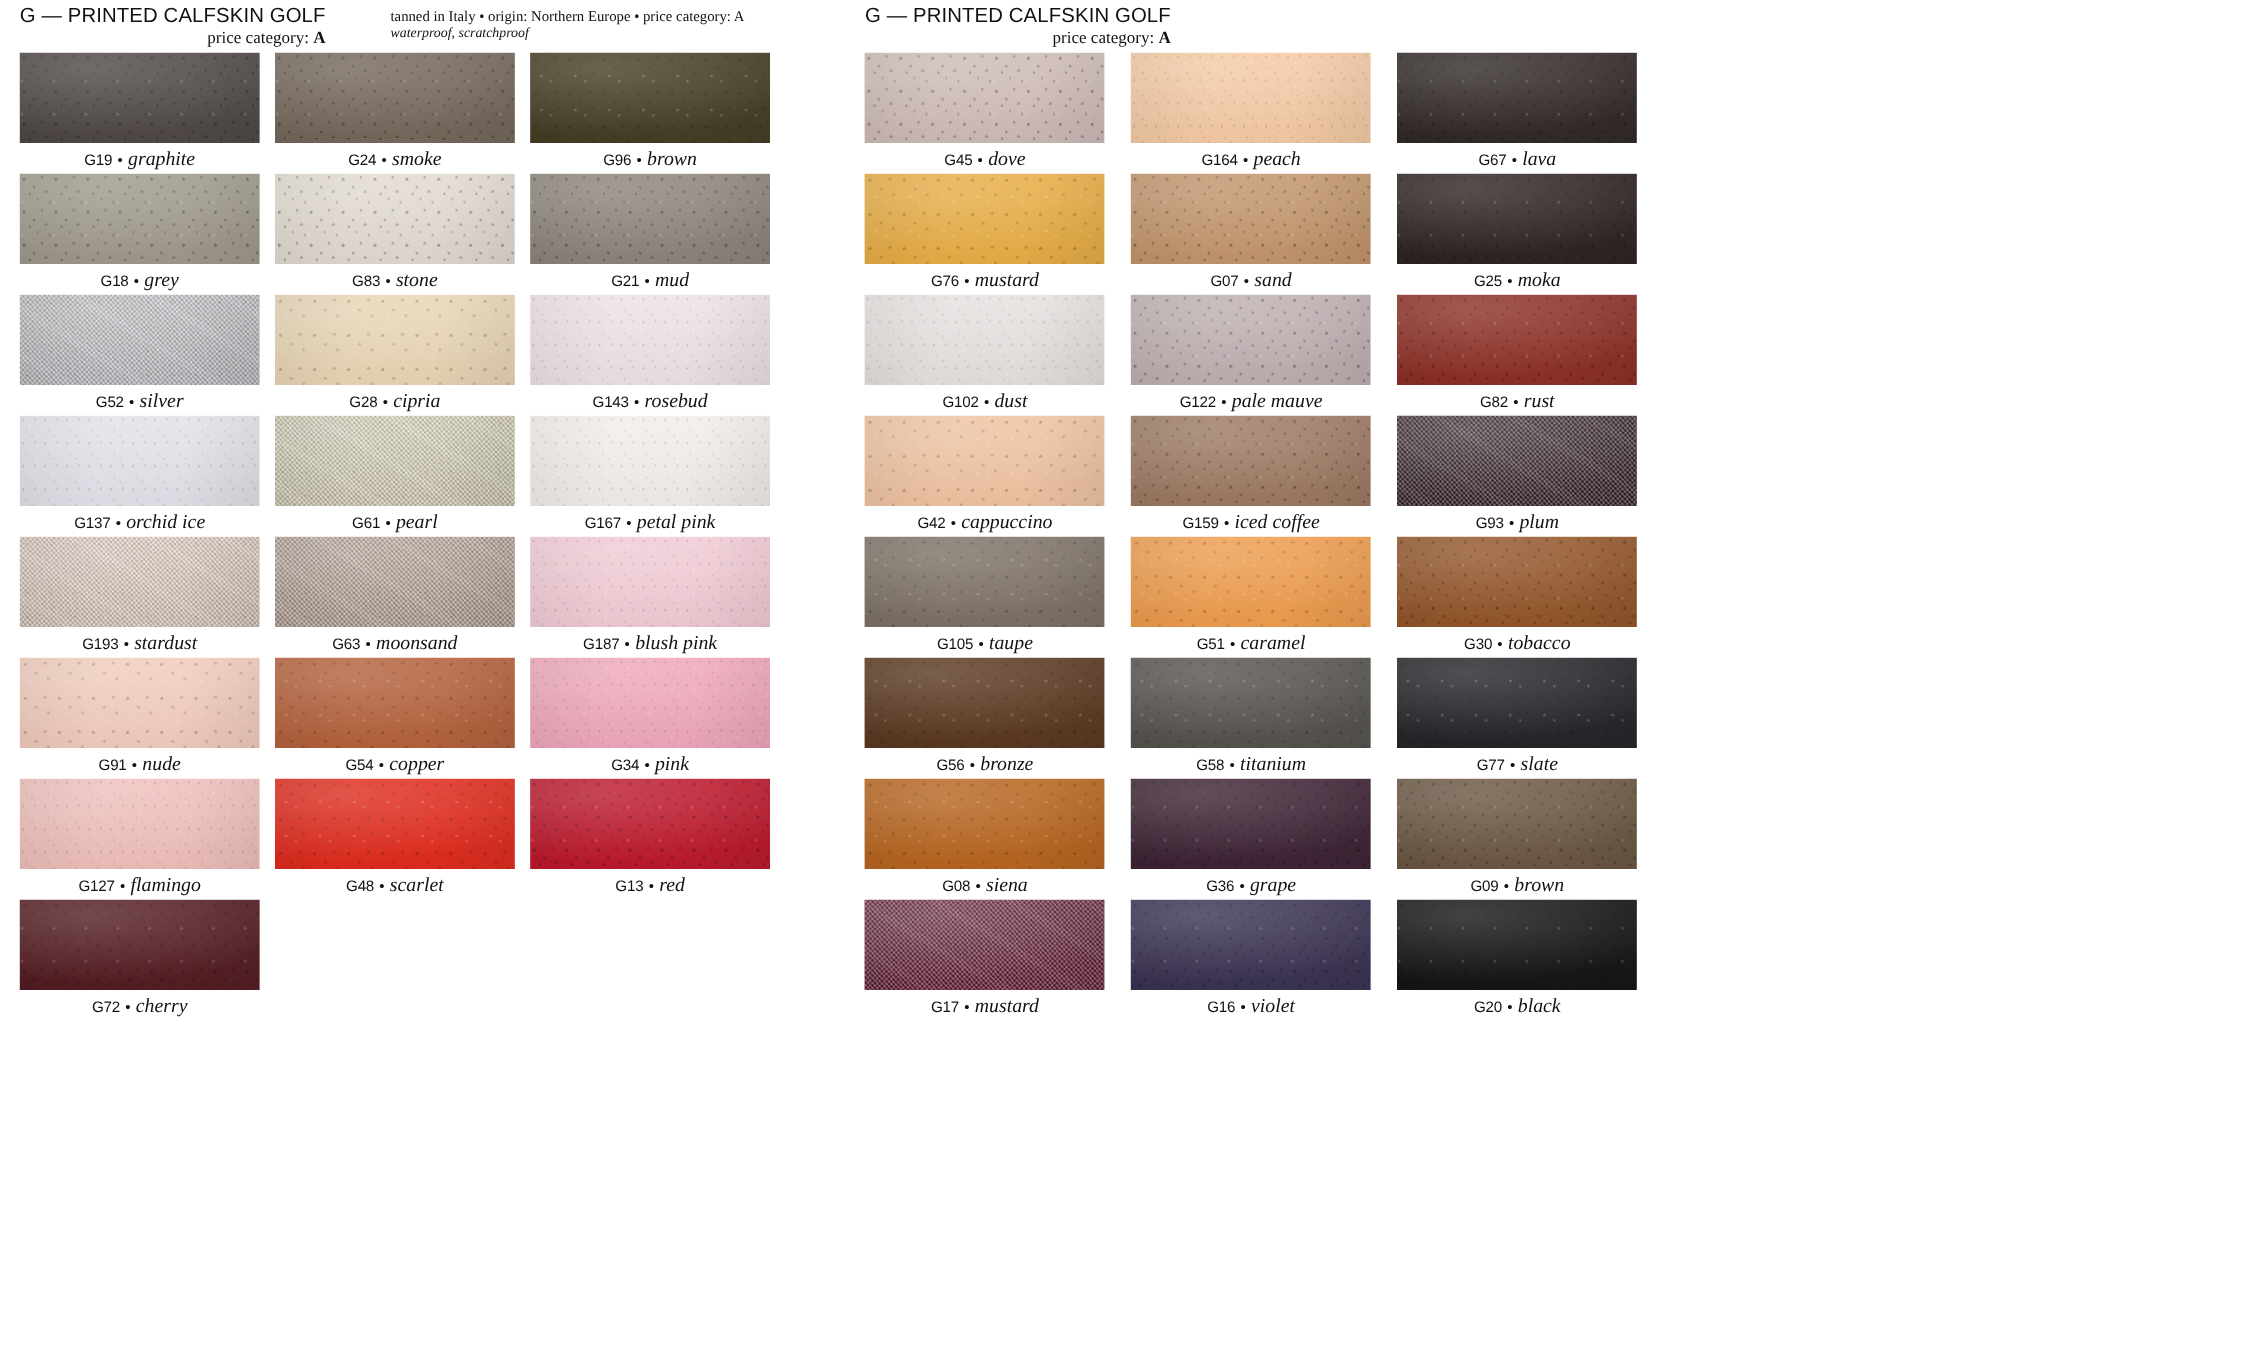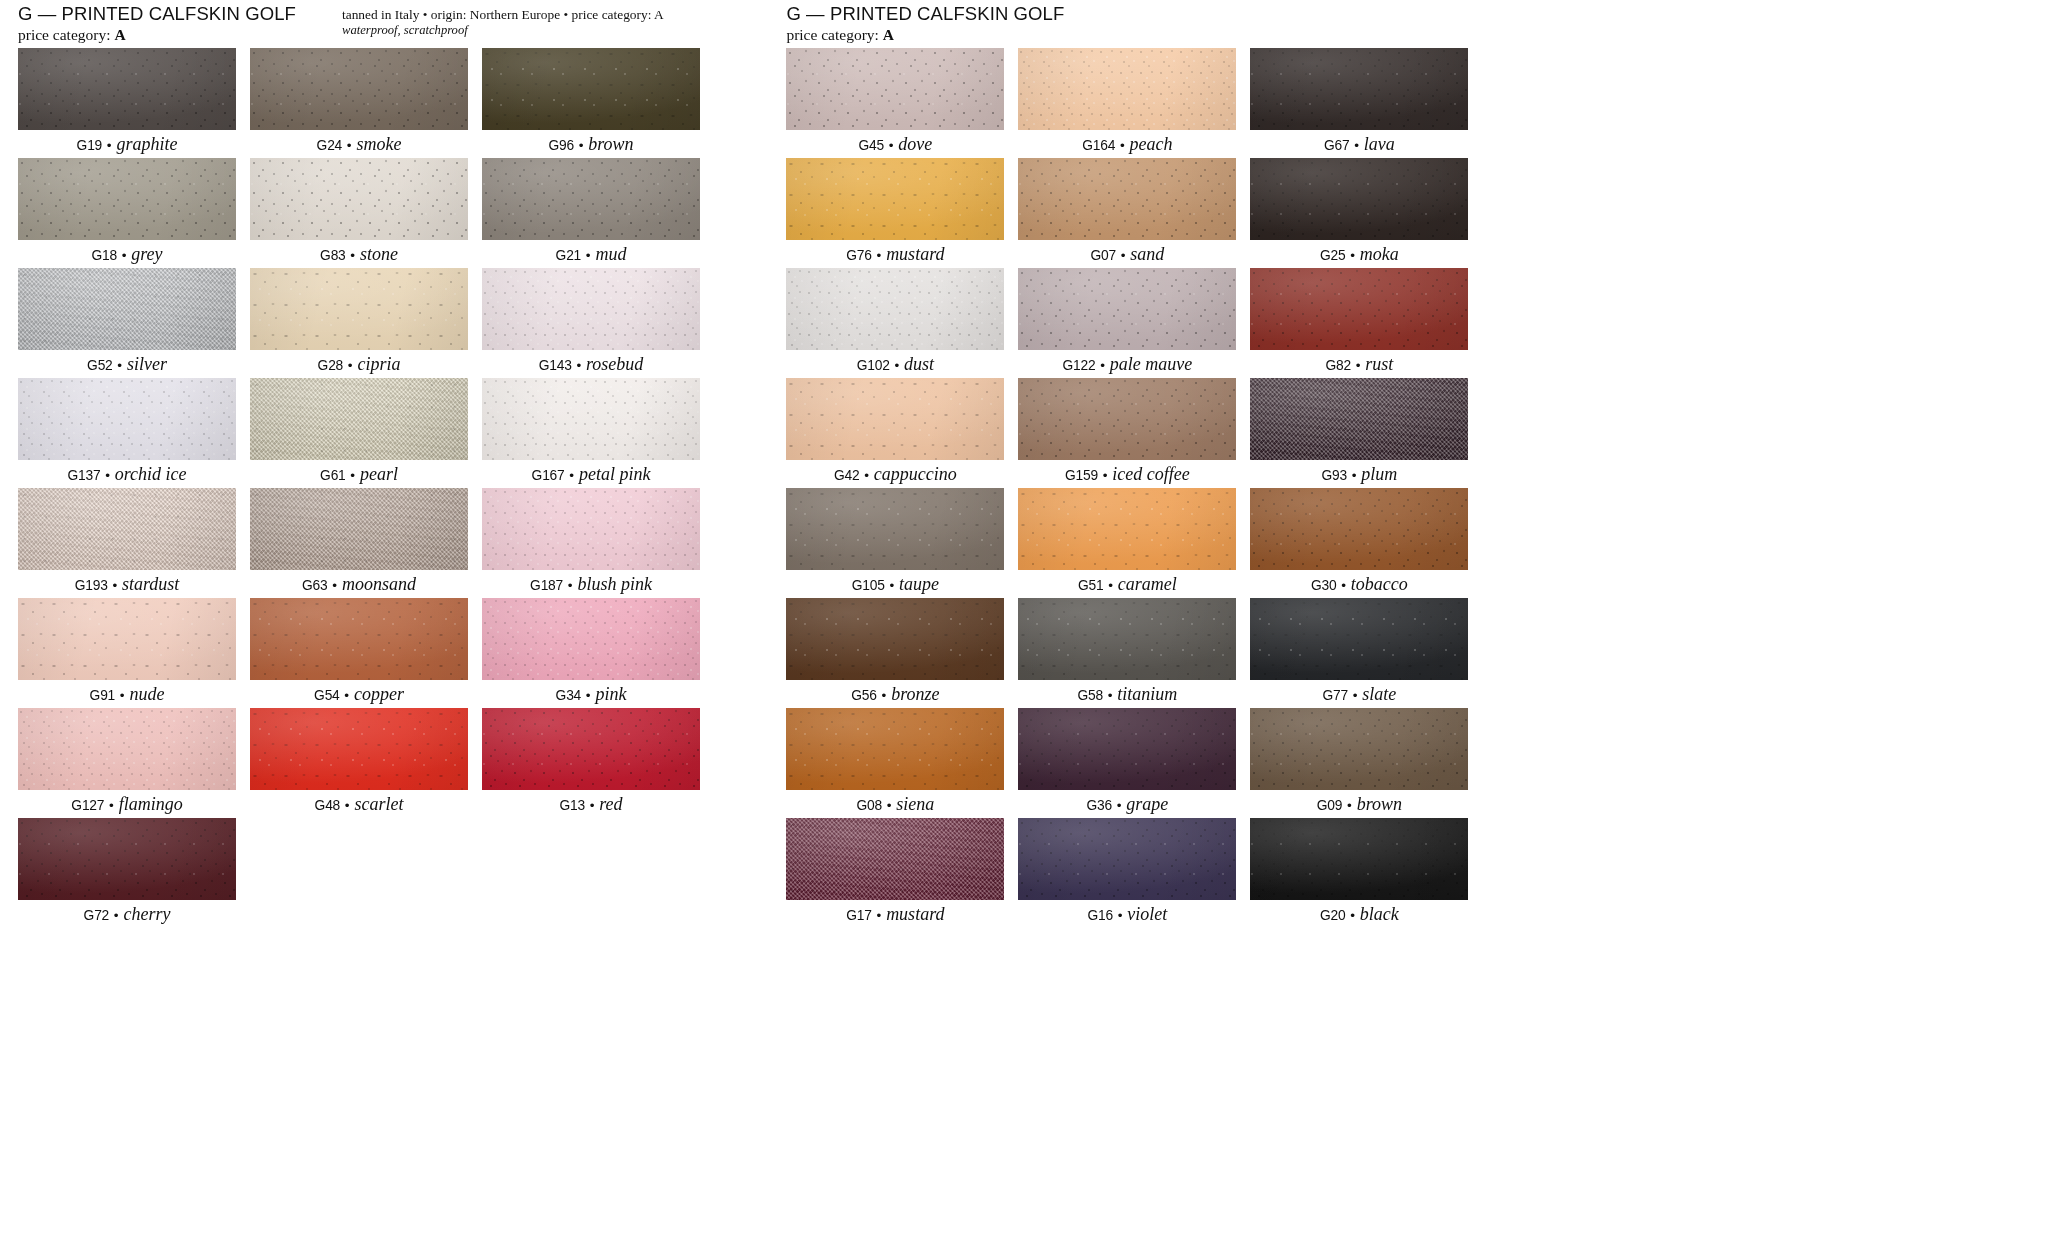--- a/index.html
+++ b/index.html
@@ -19,31 +19,31 @@
   
   .page-head{position:relative;height:44px;}
   .head-left{position:absolute;left:0;top:0;}
   .title{
     font-family:"Liberation Sans",sans-serif;
     font-size:18.5px;letter-spacing:.1px;
     font-weight:400;color:#111;white-space:nowrap;line-height:20px;
   }
   .subtitle{
     font-family:"Liberation Serif",serif;
-    font-size:15.5px;line-height:19px;margin-top:1px;color:#111;white-space:nowrap;
+    font-size:15.5px;line-height:19px;margin-top:1px;color:#111;white-space:nowrap;text-align:right;
   }
   .subtitle b{font-weight:700;}
   .head-right{position:absolute;top:3px;}
-  .page-left .head-right{left:324px;}
+  .page-left .head-right{left:337px;}
   .specs{font-size:13.4px;line-height:16px;white-space:nowrap;color:#111;}
   .specs-italic{font-size:12.6px;line-height:15px;font-style:italic;white-space:nowrap;color:#111;}
 
   
   .grid{display:grid;grid-template-columns:repeat(3,218px);column-gap:14px;row-gap:0;}
-  .page-right .grid{grid-template-columns:repeat(3,218px);column-gap:14px;}
+  .page-right .grid{grid-template-columns:repeat(3,218px);column-gap:24px;}
   .cell{width:218px;}
   .swatch{
     width:218px;height:82px;display:block;position:relative;overflow:hidden;
     background-repeat:repeat;
   }
   .swatch .tex{position:absolute;inset:0;}
   .label{
     height:28px;line-height:28px;text-align:center;
     font-size:13.6px;white-space:nowrap;color:#111;
     font-family:"Liberation Serif",serif;

